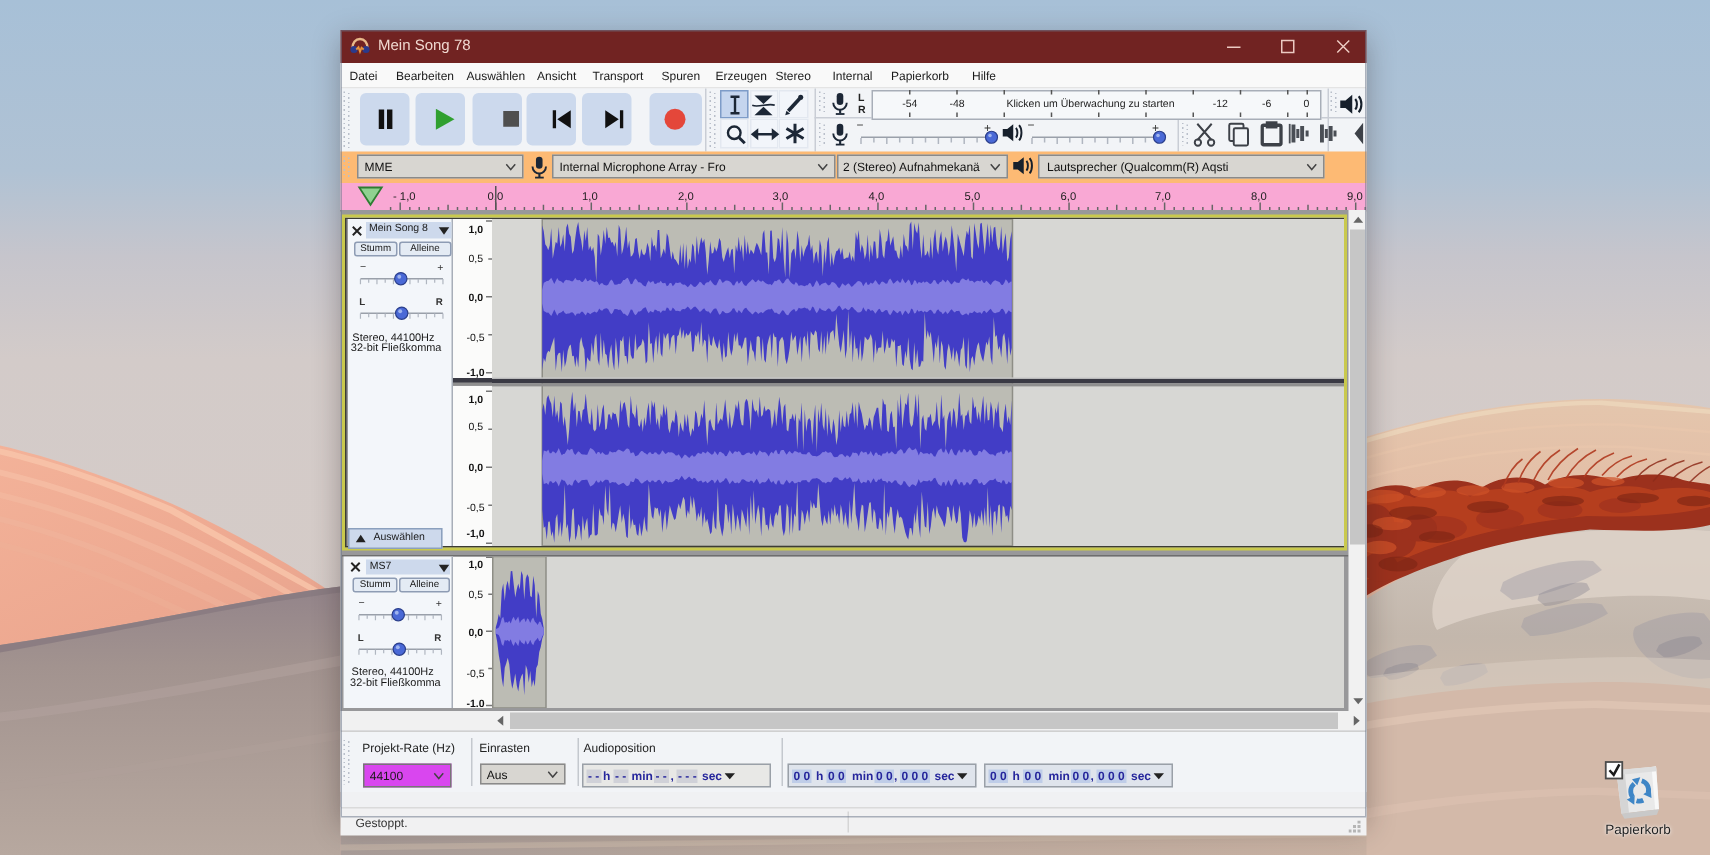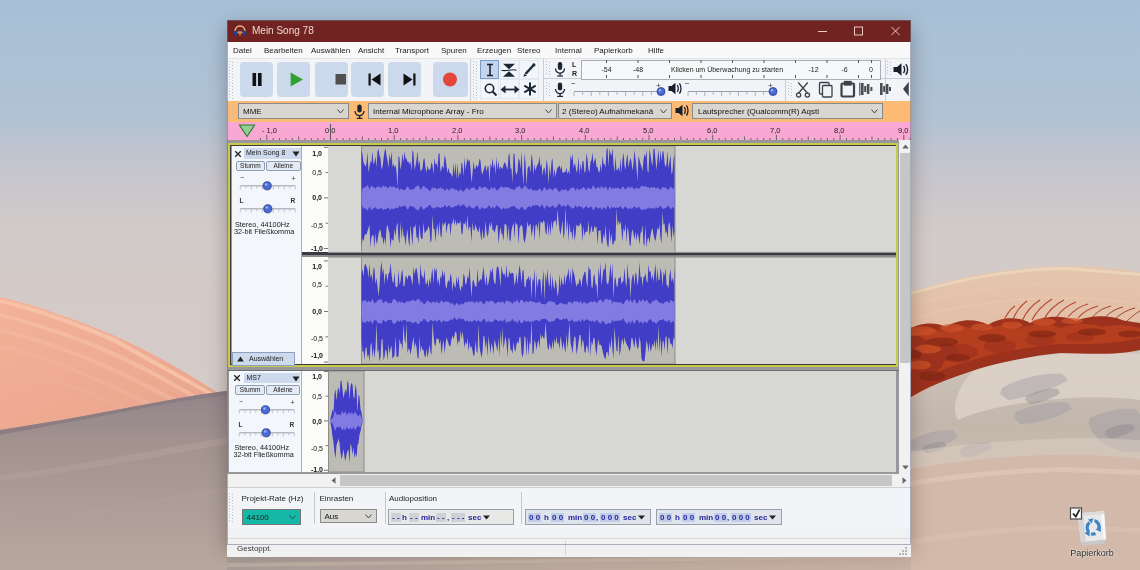--- a/index.html
+++ b/index.html
@@ -594,21 +594,21 @@
  <div class="a" style="left:113px;top:1px;width:552px;height:11px;background:#c6c6c6"></div>
  <svg class="a" style="left:675px;top:3px" width="5" height="7" viewBox="0 0 5 7">
           <path d="M0.5,0.2 L4.5,3.5 L0.5,6.8 Z" fill="#666"></path>
         </svg>
 </div>
 </div>
 
 <div class="a" style="left:0;top:467px;width:684px;height:40px;background:#f2f4f7;border-top:1px solid #d0d0d0">
 <div class="grip" style="left:2px;top:5px;height:30px"></div>
 <div class="lbl" style="left:14.5px;top:6px;color:#222">Projekt-Rate (Hz)</div>
-<div class="a" style="left:14.5px;top:20.5px;width:57px;height:14px;background:#14b8a6;border:1px solid #767676">
+<div class="a" style="left:14.5px;top:20.5px;width:57px;height:14px;background:#d946ef;border:1px solid #767676">
  <span style="position:absolute;left:4px;top:3px">44100</span>
  <svg class="a" style="right:4px;top:5px" width="7" height="5" viewBox="0 0 7 5">
           <path d="M0.5,0.5 L3.5,4 L6.5,0.5" stroke="#444" fill="none"></path>
         </svg>
 </div>
 <div class="a" style="left:87px;top:4px;width:1px;height:32px;background:#c4c8ce"></div>
 <div class="lbl" style="left:92.5px;top:6px;color:#222">Einrasten</div>
 <div class="combo" style="left:92.5px;top:20.5px;width:55px;height:12px">
  <span style="position:absolute;left:4px;top:2px">Aus</span>
  <svg class="ar" width="7" height="5" viewBox="0 0 7 5">

